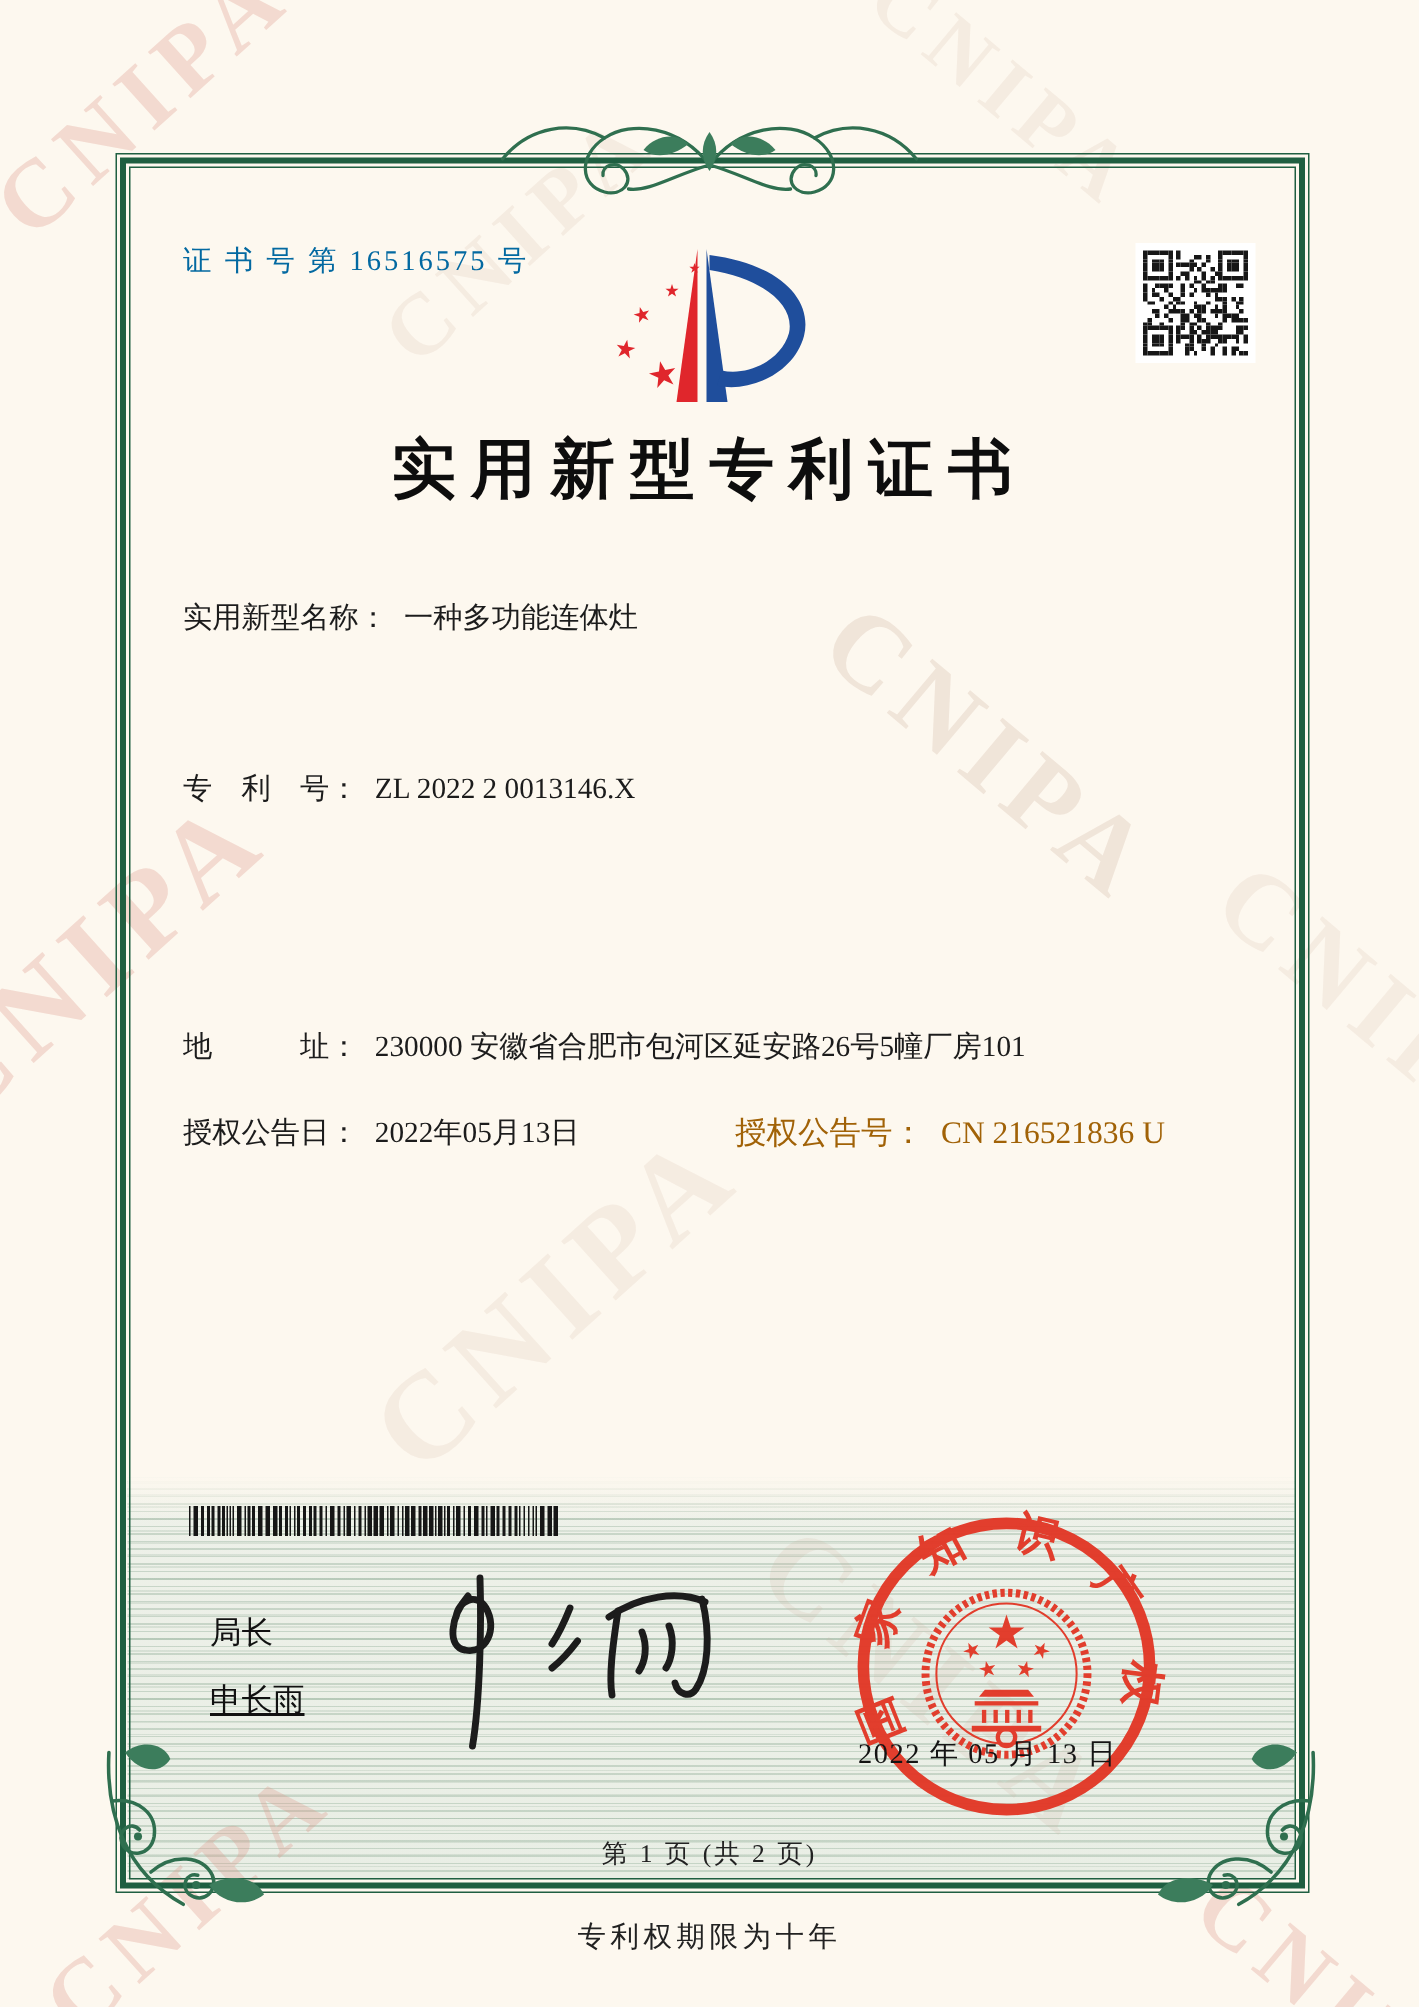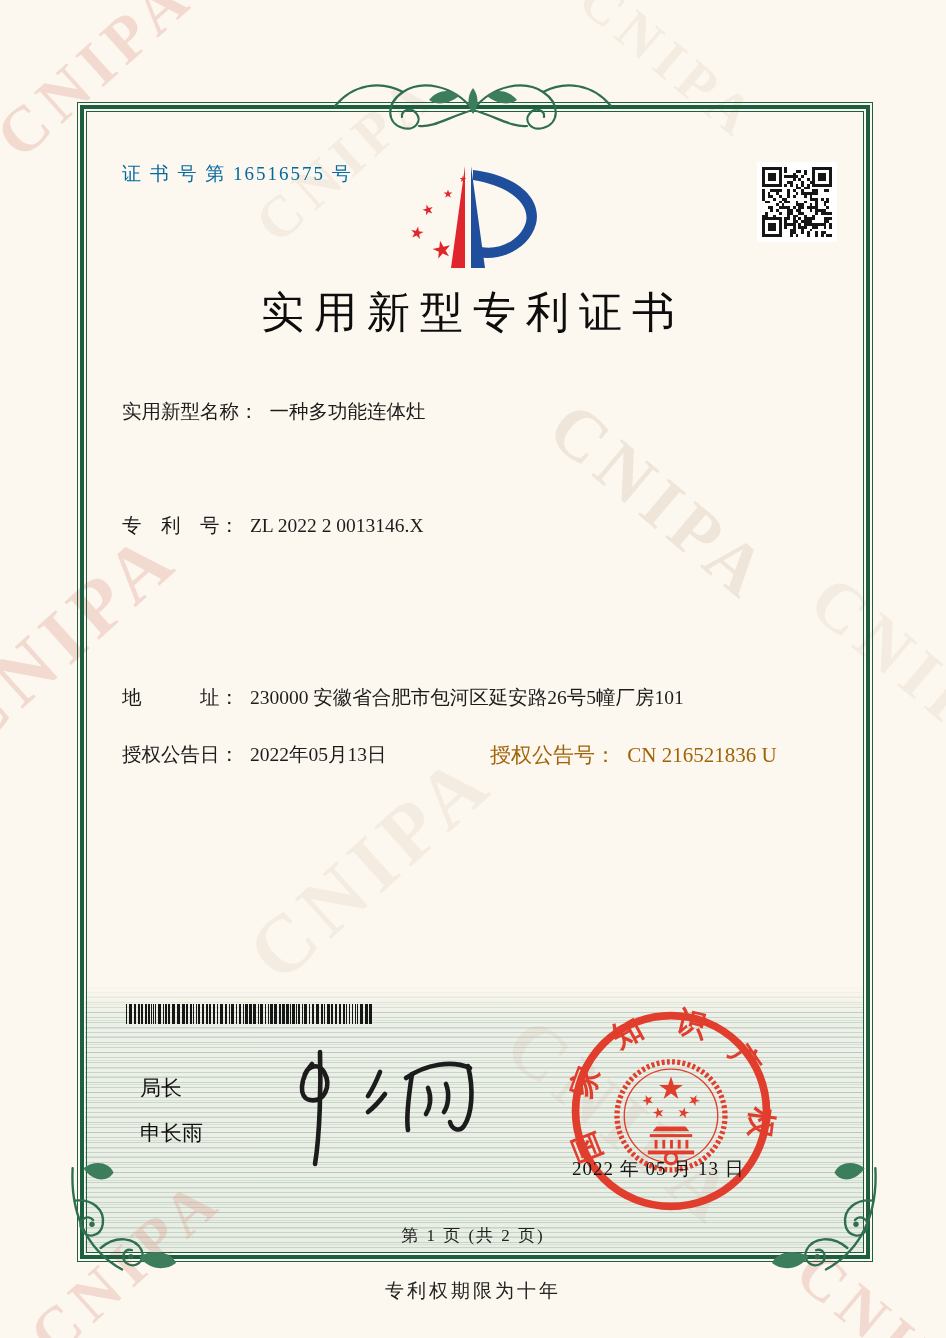--- a/index.html
+++ b/index.html
@@ -50,38 +50,38 @@
     letter-spacing:2px;color:#0369a1;}
   .logo{position:absolute;left:398px;top:160px;z-index:4;}
   .qr{
     position:absolute;left:757px;top:162px;z-index:4;background:#fff;padding:5px;
     display:grid;grid-template-columns:repeat(25,2.8px);grid-auto-rows:2.8px;
   }
   .qr b{display:block;}
   .qr b.d{background:#161616;}
   .doc-title{
     position:absolute;left:0;right:0;top:284px;z-index:4;text-align:center;
-    font-size:43px;font-weight:normal;letter-spacing:10px;color:#0d0d0d;
+    font-size:43px;font-weight:bold;letter-spacing:10px;color:#0d0d0d;
   }
   
   .row{position:absolute;left:122px;z-index:4;font-size:19.5px;white-space:nowrap;color:#1c1c1c;}
   .row .lbl{display:inline-block;}
   .row .val{display:inline-block;margin-left:6px;}
   .row2{position:absolute;z-index:4;font-size:21px;white-space:nowrap;color:#a16207;}
   
   .body-text{position:absolute;left:122px;top:786px;width:708px;z-index:4;
     font-size:19.5px;line-height:33px;text-align:justify;color:#222;}
   .body-text p{margin:0;text-indent:2em;}
   
   .barcode{position:absolute;left:126px;top:1004px;height:20px;width:252px;
     display:flex;align-items:stretch;z-index:4;}
   .barcode i{display:block;background:#161616;}
   .officer{position:absolute;left:140px;top:1074px;z-index:4;
     font-family:"Liberation Sans","DejaVu Sans",sans-serif;font-size:21px;color:#111;}
-  .officer .name{margin-top:17px;}
+  .officer .name{margin-top:17px;text-decoration:underline;}
   .signature{position:absolute;left:282px;top:1032px;z-index:4;}
   .seal{position:absolute;left:564px;top:1004px;z-index:4;opacity:.95;}
   .seal-date{position:absolute;left:572px;top:1156px;z-index:6;font-size:19px;
     letter-spacing:1px;color:#141414;white-space:nowrap;}
   .page-no{position:absolute;left:0;right:0;top:1224px;z-index:4;text-align:center;
     font-size:17px;color:#222;letter-spacing:2px;}
   .footer-note{position:absolute;left:0;right:0;top:1278px;z-index:4;text-align:center;
     font-size:19px;color:#222;letter-spacing:3px;}
 </style>
 </head>

